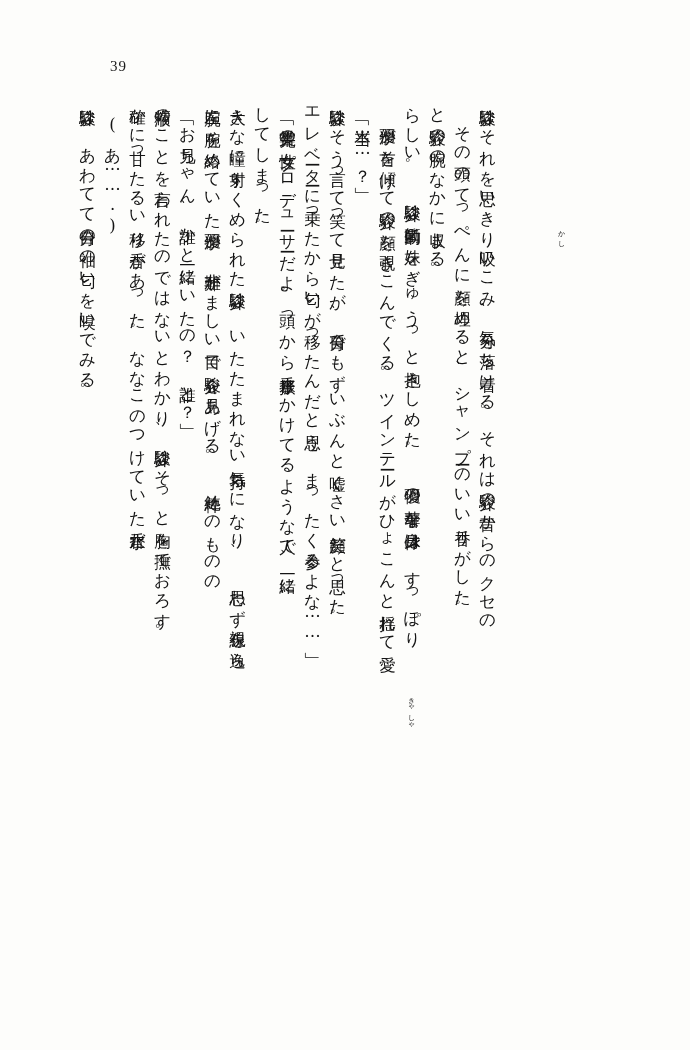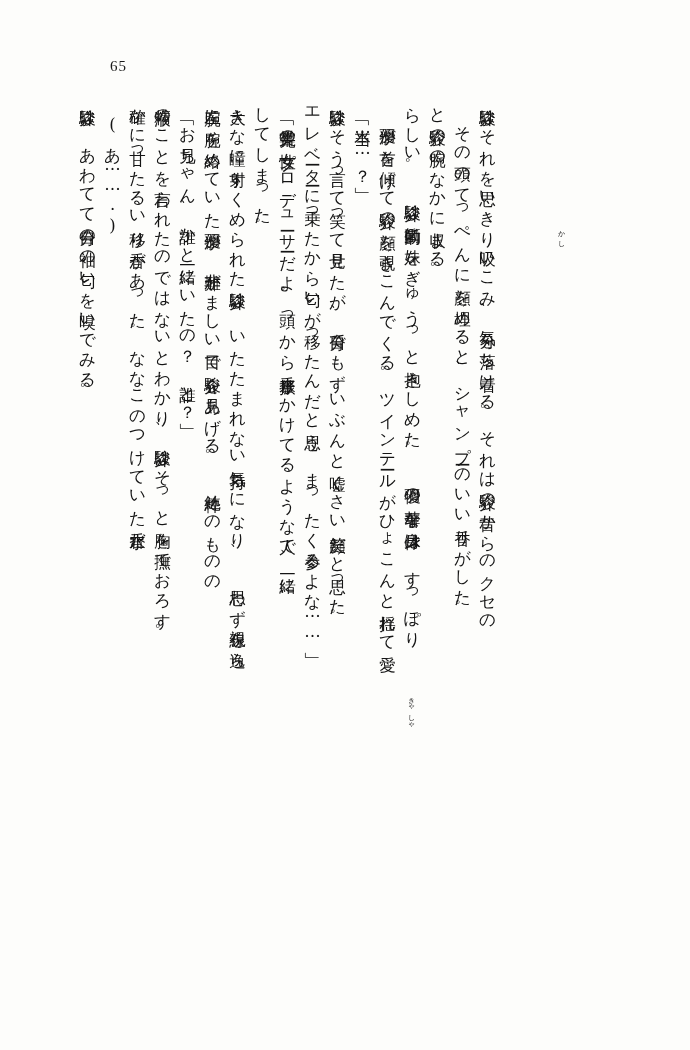--- a/index.html
+++ b/index.html
@@ -83,21 +83,21 @@
   #ruby-kyasha {
     top: 692px;
     right: 276px;
   }
 </style>
 </head>
 <body>
 
 <div id="page">
 
-  <div id="page-number">65</div>
+  <div id="page-number">39</div>
 
   <div id="text-body">
     <div class="col">駿介は、あわてて自分の袖の匂いを嗅いでみる。</div>
     <div class="col indent">(あ…….)</div>
     <div class="col">確かに甘ったるい移り香があった。ななこのつけていた香水だ。</div>
     <div class="col">精液のことを言われたのではないとわかり、駿介はそっと胸を撫でおろす。</div>
     <div class="col indent">「お兄ちゃん、誰かと一緒にいたの？　誰と？」</div>
     <div class="col">左腕に腕を絡めていた優羽が、非難がましい目で駿介を見あげる。　純粋そのものの</div>
     <div class="col">大きな瞳に射すくめられた駿介は、いたたまれない気持ちになり、　思わず視線を逸ら</div>
     <div class="col">してしまった。</div>

